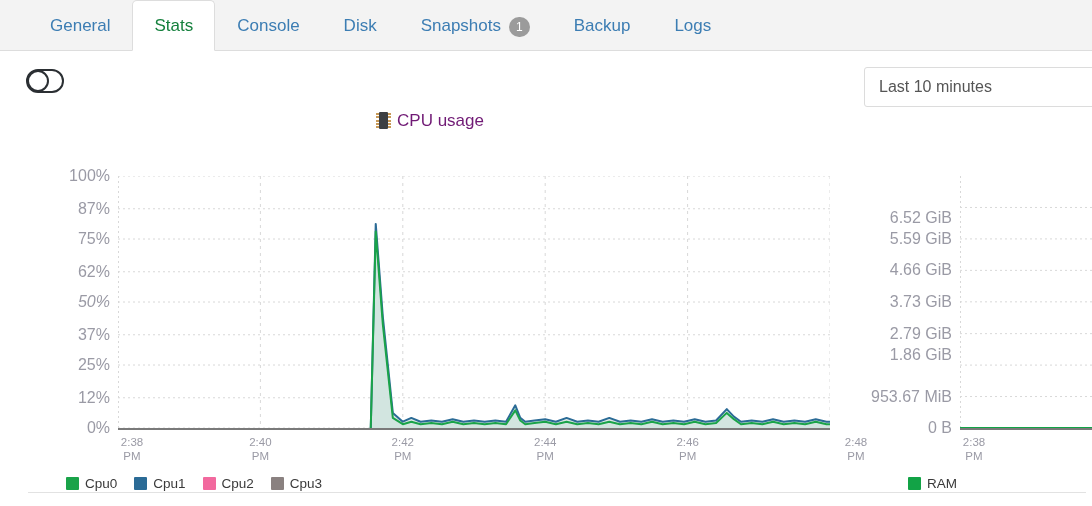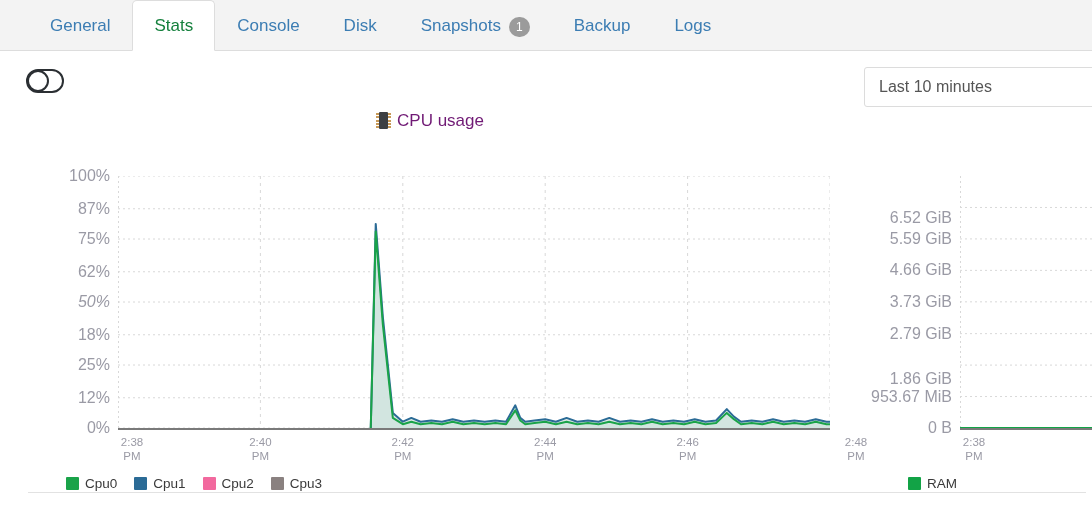--- a/index.html
+++ b/index.html
@@ -217,21 +217,21 @@
         </span>
     </span><span>CPU usage</span>
   </div>
   <div class="plot-wrap" id="cpu-plotwrap">
       <div class="ylabels" style="left: 70px; top: 42px; width: 40px; height: 252px;">
         <span style="top: 0px;">100%</span>
         <span style="top: 32.76px;">87%</span>
         <span style="top: 63px;">75%</span>
         <span style="top: 95.76px;">62%</span>
         <span style="top: 126px; font-style: italic;">50%</span>
-        <span style="top: 158.76px;">18%</span>
+        <span style="top: 158.76px;">37%</span>
         <span style="top: 189px;">25%</span>
         <span style="top: 221.76px;">12%</span>
         <span style="top: 252px;">0%</span>
       </div>
       <div class="plotarea" style="left: 118px; top: 42px; width: 712px; height: 252px;"><svg width="712" height="252" viewBox="0 0 712 252">
           <line x1="0" x2="712" y1="0" y2="0" stroke="#d8d8d8" stroke-width="1" stroke-dasharray="2 3"></line>
           <line x1="0" x2="712" y1="32.75999999999999" y2="32.75999999999999" stroke="#d8d8d8" stroke-width="1" stroke-dasharray="2 3"></line>
           <line x1="0" x2="712" y1="63" y2="63" stroke="#d8d8d8" stroke-width="1" stroke-dasharray="2 3"></line>
           <line x1="0" x2="712" y1="95.75999999999999" y2="95.75999999999999" stroke="#d8d8d8" stroke-width="1" stroke-dasharray="2 3"></line>
           <line x1="0" x2="712" y1="126" y2="126" stroke="#d8d8d8" stroke-width="1" stroke-dasharray="2 3"></line>
@@ -288,21 +288,21 @@
 
 <div class="panel" id="ram-panel">
   <div class="chart-title">&nbsp;</div>
   <div class="plot-wrap" id="ram-plotwrap">
       <div class="ylabels" style="left: 22px; top: 42px; width: 70px; height: 252px;">
         <span style="top: 31.4577px; margin-top: 11px;">6.52 GiB</span>
         <span style="top: 62.9154px;">5.59 GiB</span>
         <span style="top: 94.3732px;">4.66 GiB</span>
         <span style="top: 125.831px;">3.73 GiB</span>
         <span style="top: 157.627px;">2.79 GiB</span>
-        <span style="top: 203px;">1.86 GiB</span>
+        <span style="top: 179px;">1.86 GiB</span>
         <span style="top: 220.542px;">953.67 MiB</span>
         <span style="top: 252px;">0 B</span>
       </div>
       <div class="plotarea" style="left: 100px; top: 42px; width: 380px; height: 252px;"><svg width="380" height="252" viewBox="0 0 380 252">
           <line x1="0" x2="380" y1="31.457718120805396" y2="31.457718120805396" stroke="#d8d8d8" stroke-width="1" stroke-dasharray="2 3"></line>
           <line x1="0" x2="380" y1="62.91543624161076" y2="62.91543624161076" stroke="#d8d8d8" stroke-width="1" stroke-dasharray="2 3"></line>
           <line x1="0" x2="380" y1="94.37315436241613" y2="94.37315436241613" stroke="#d8d8d8" stroke-width="1" stroke-dasharray="2 3"></line>
           <line x1="0" x2="380" y1="125.83087248322148" y2="125.83087248322148" stroke="#d8d8d8" stroke-width="1" stroke-dasharray="2 3"></line>
           <line x1="0" x2="380" y1="157.6268456375839" y2="157.6268456375839" stroke="#d8d8d8" stroke-width="1" stroke-dasharray="2 3"></line>
           <line x1="0" x2="380" y1="189.08456375838927" y2="189.08456375838927" stroke="#d8d8d8" stroke-width="1" stroke-dasharray="2 3"></line>

